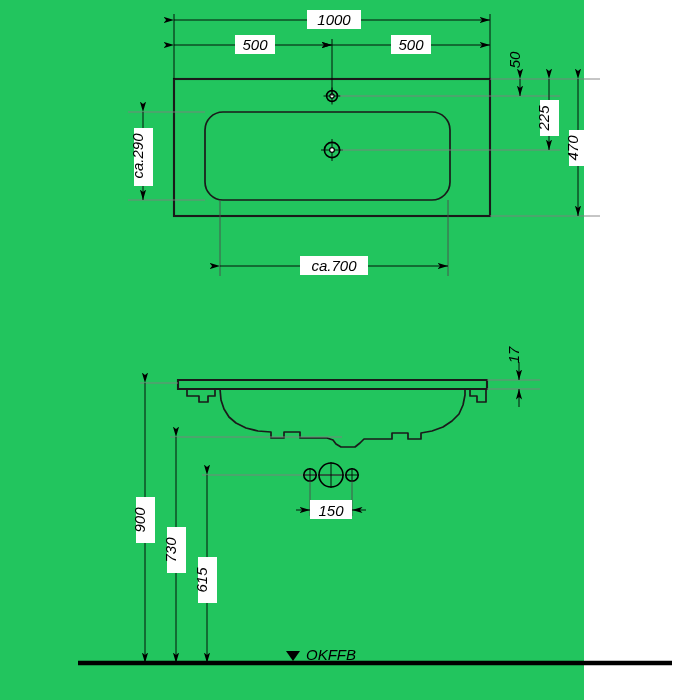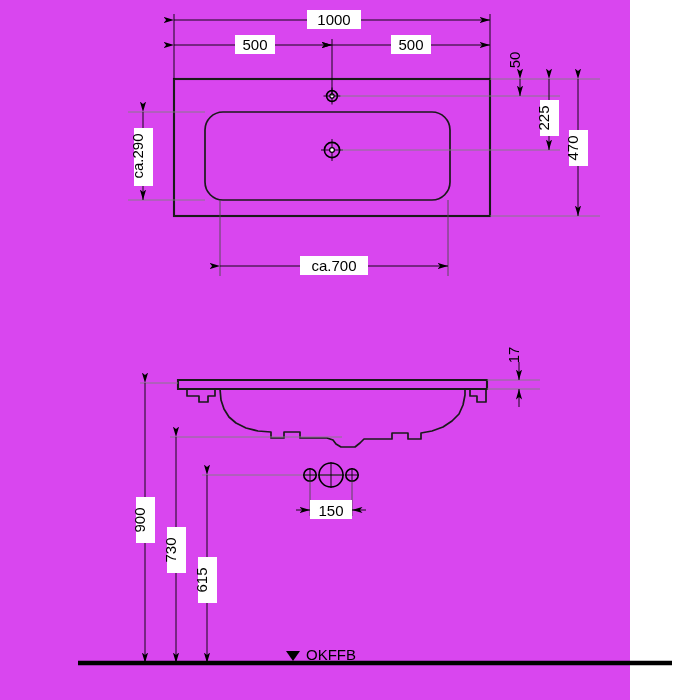--- a/index.html
+++ b/index.html
@@ -8,23 +8,24 @@
     background: #ffffff;
   }
   body {
     width: 700px;
     height: 700px;
     font-family: "Liberation Sans", sans-serif;
     overflow: hidden;
   }
   #drawing-root {
     position: relative;
-    width: 630px;
+    width: 584px;
     height: 700px;
-    background: #d946ef;
+    background: #22c55e;
+    font-style: italic;
   }
   svg#tech-drawing {
     display: block;
     width: 700px;
     height: 700px;
   }
   .dimtext {
     font-family: "Liberation Sans", sans-serif;
     font-size: 15px;
     fill: #000000;

